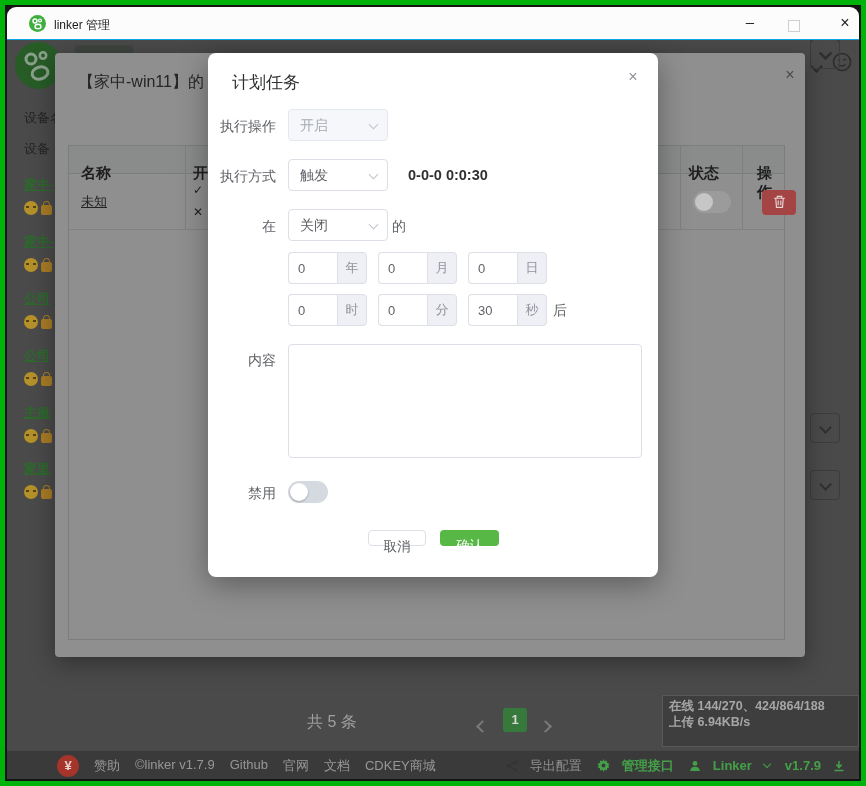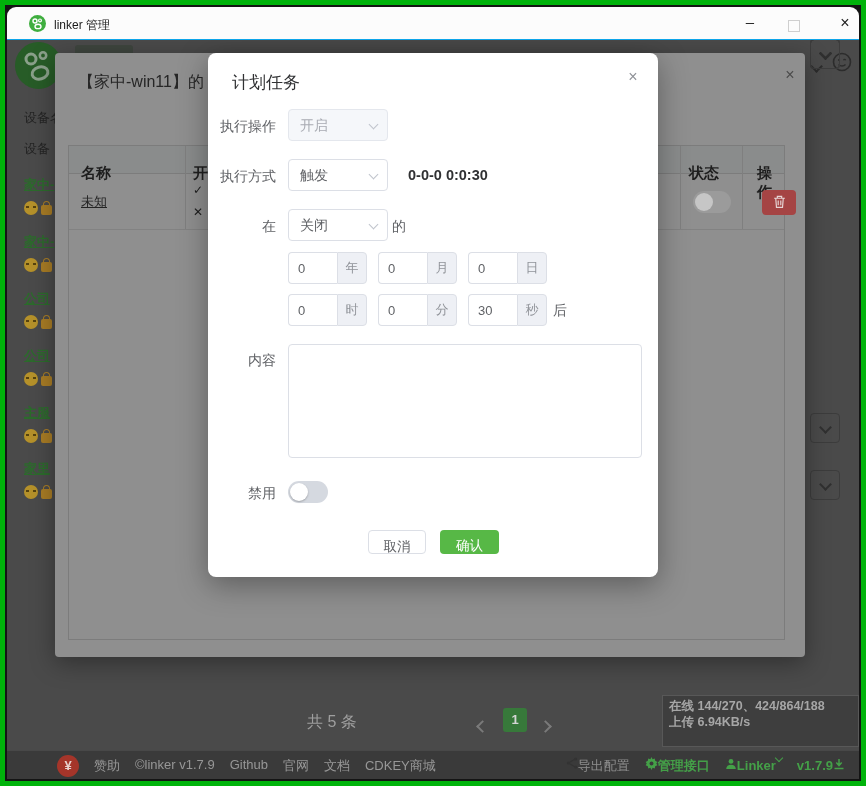--- a/index.html
+++ b/index.html
@@ -52,21 +52,21 @@
   .pg-prev{position:absolute;left:471px;top:678px;color:#7a7a7a}
   .pg-page{position:absolute;left:496px;top:669px;width:24px;height:24px;background:#37793a;border-radius:3px;color:#d6d6d6;font-size:13px;font-weight:bold;text-align:center;line-height:24px}
   .pg-next{position:absolute;left:534px;top:678px;color:#7a7a7a}
   
   .stats{position:absolute;left:655px;top:656px;width:197px;height:52px;background:#3e3e3e;border:1px solid #585858;box-sizing:border-box;padding:2px 6px;font-size:12.5px;font-weight:bold;color:#a6a6a6;line-height:16px}
   
   .footer{position:absolute;left:0;top:711px;width:852px;height:29px;background:#3a3a3a;border-top:1px solid #484848}
   .f-left{position:absolute;left:50px;top:0;height:29px;display:flex;align-items:center;gap:15px;font-size:13px;color:#979797;white-space:nowrap}
   .f-spon{width:22px;height:22px;border-radius:50%;background:#a5352a;color:#e8d3cf;font-size:13px;font-weight:bold;text-align:center;line-height:22px}
   .f-right{position:absolute;right:14px;top:0;height:29px;display:flex;align-items:center;gap:15px;font-size:13px;white-space:nowrap}
-  .f-item{display:flex;gap:0}
+  .f-item{display:flex;align-items:center;gap:12px}
   .f-gray{color:#8f8f8f}
   .f-green{color:#44a048;font-weight:bold}
   
   .dlg1{position:absolute;left:55px;top:53px;width:750px;height:604px;background:#8f8f8f;border-radius:4px;z-index:10;box-shadow:0 6px 24px rgba(0,0,0,.35)}
   .dlg1-title{position:absolute;left:23px;top:19px;font-size:16px;color:#262626}
   .dlg1-close{position:absolute;left:725px;top:13px;font-size:16px;color:#4b4b4b;width:20px;height:20px;text-align:center}
   .tbl{position:absolute;left:13px;top:92px;width:717px;height:495px;border:1px solid #7c7c7c;box-sizing:border-box}
   .tbl-head{position:absolute;left:0;top:0;width:100%;height:28px;background:#8a8c8c;border-bottom:1px solid #7c7c7c;box-sizing:border-box}
   .th{position:absolute;top:18px;font-size:15px;font-weight:bold;color:#1e1e1e}
   .vline{position:absolute;top:0;width:1px;height:84px;background:#7f7f7f}
@@ -86,21 +86,21 @@
   .sel .chev{position:absolute;right:10px;top:11px;width:6px;height:6px;border-width:1.5px;color:#c0c4cc}
   .sel.disabled{background:#f5f7fa;border-color:#e4e7ed;color:#a8abb2}
   .hint{position:absolute;left:200px;top:114px;font-size:14.5px;font-weight:bold;color:#303133}
   .suffix-txt{position:absolute;font-size:14px;color:#606266}
   .tg{position:absolute;width:79px;height:32px}
   .ti{position:absolute;left:0;top:0;width:49px;height:32px;border:1px solid #dcdfe6;border-right:none;border-radius:4px 0 0 4px;box-sizing:border-box;padding:0 0 0 9px;font-size:13px;color:#606266;font-family:inherit;outline:none;background:#fff}
   .tu{position:absolute;left:49px;top:0;width:30px;height:32px;background:#eef0f5;border:1px solid #dcdfe6;border-radius:0 4px 4px 0;box-sizing:border-box;font-size:13px;color:#909399;text-align:center;line-height:30px}
   .ta{position:absolute;left:80px;top:291px;width:354px;height:114px;border:1px solid #dcdfe6;border-radius:4px;box-sizing:border-box;resize:none;outline:none;font-family:inherit}
   .sw2{position:absolute;left:80px;top:428px;width:40px;height:22px;border-radius:11px;background:#d5d9e0}
   .sw2 .knob{position:absolute;left:2px;top:2px;width:18px;height:18px;border-radius:50%;background:#fff;box-shadow:0 1px 2px rgba(0,0,0,.25)}
-  .btn{position:absolute;top:477px;height:24px;border-radius:4px;font-size:13.5px;text-align:center;line-height:31px;box-sizing:border-box}
+  .btn{position:absolute;top:477px;height:16px;border-radius:4px;font-size:13.5px;text-align:center;line-height:31px;box-sizing:border-box}
   .btn-cancel{left:160px;width:58px;background:#fff;border:1px solid #dcdfe6;color:#606266}
   .btn-ok{left:232px;width:59px;background:#57b846;color:#fff;font-weight:normal}
 </style>
 </head>
 <body>
 
 <div class="titlebar">
   <svg class="tb-logo" viewBox="0 0 17 17">
     <circle cx="8.5" cy="8.5" r="8.5" fill="#3fae3f"></circle>
     <circle cx="6" cy="6" r="2" fill="none" stroke="#fff" stroke-width="1.4"></circle>

